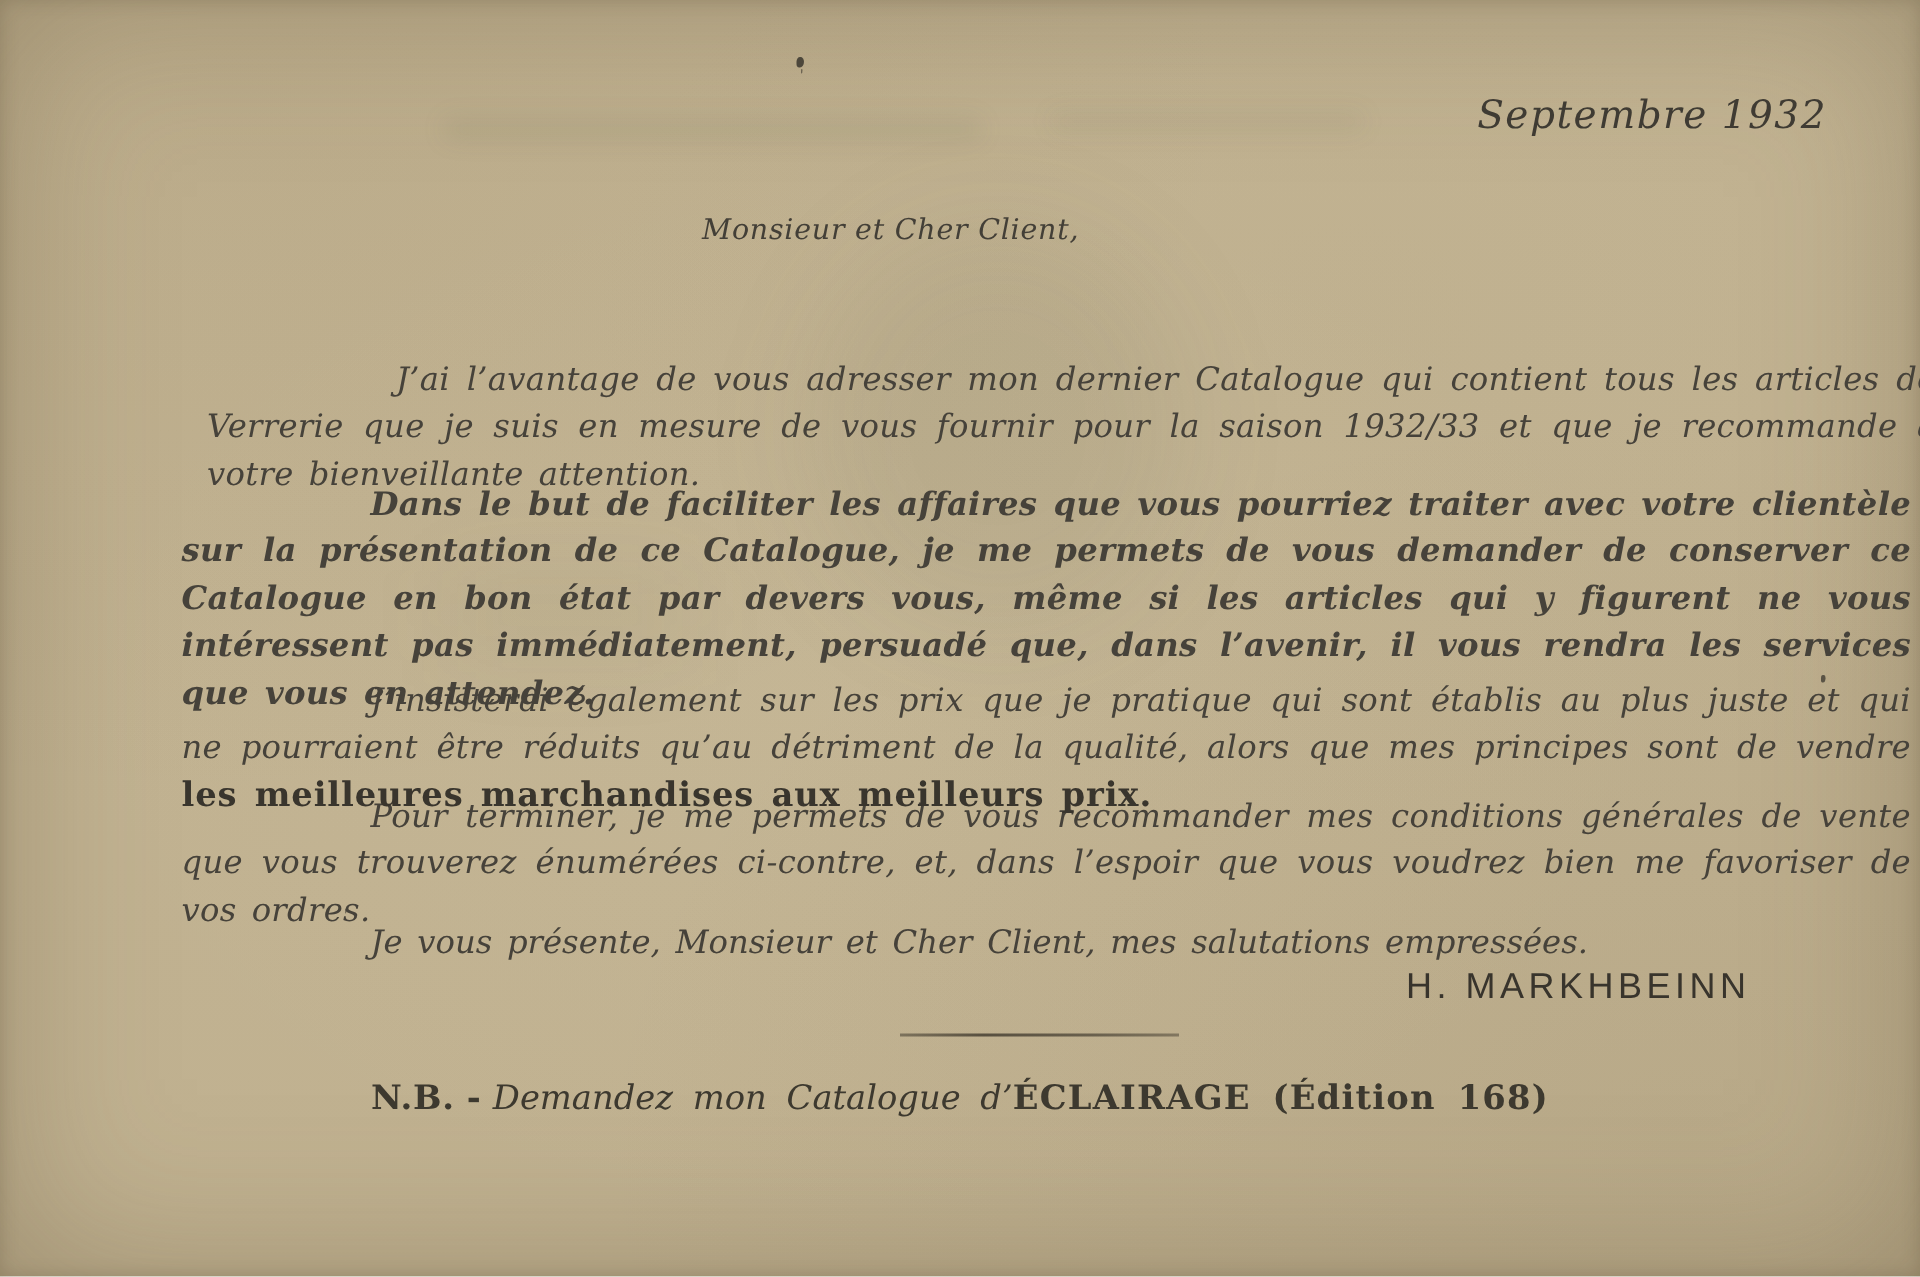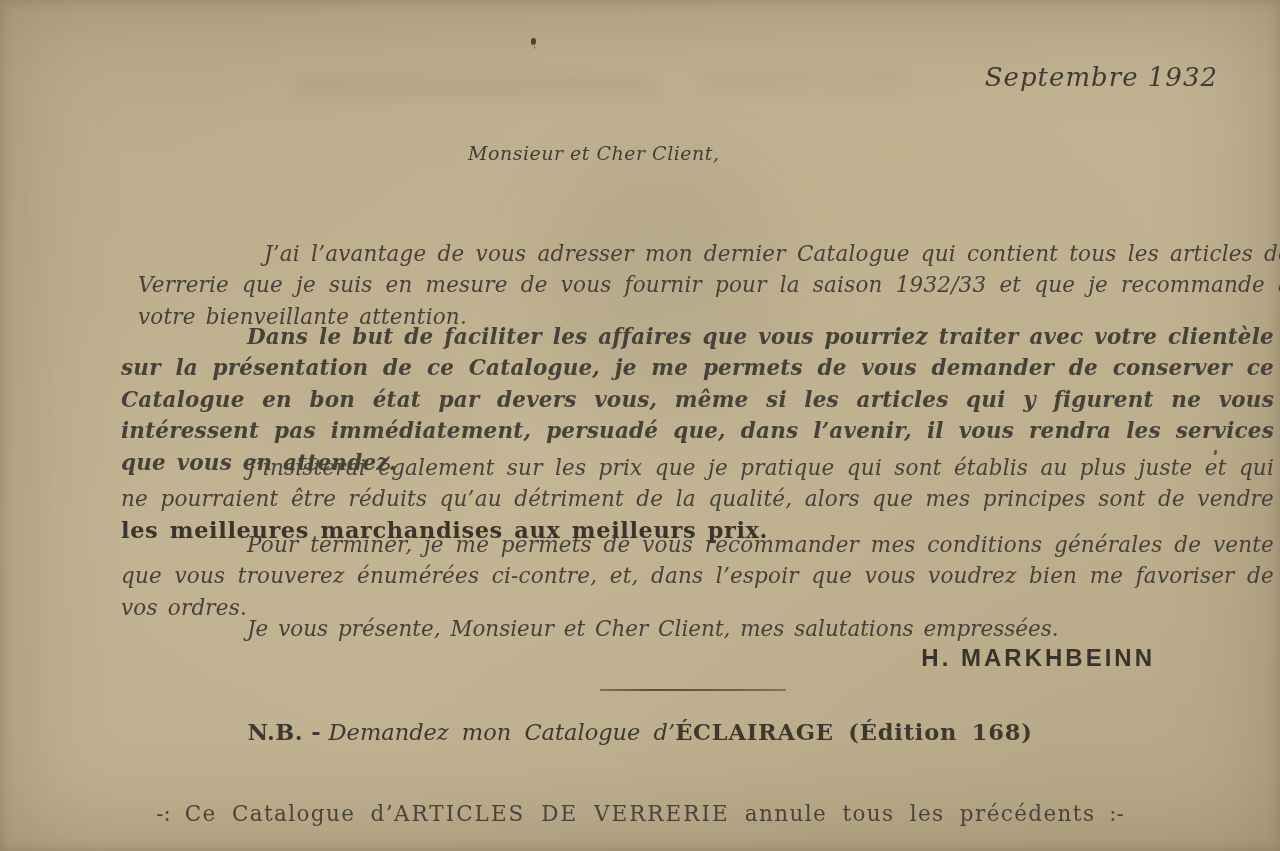--- a/index.html
+++ b/index.html
@@ -45,23 +45,23 @@
   .p1{top:216px;margin-left:17px;}
   .p2{top:299px;font-weight:bold;}
   .p3{top:430px;}
   .p4{top:507px;}
   .bold-run{font-style:normal;font-weight:bold;font-size:22.5px;letter-spacing:0.6px;color:#39352d;}
   .closing{
     position:absolute;left:247px;top:584px;
     font-style:italic;font-size:21.5px;color:#46423a;word-spacing:3px;margin-top:32px;
   }
   .signature{
-    position:absolute;top:644px;right:125px;
+    position:absolute;top:644px;right:113px;
     font-family:"Liberation Sans","DejaVu Sans",sans-serif;
-    font-weight:bold;font-size:24px;letter-spacing:3px;color:#38342c;
+    font-weight:normal;font-size:24px;letter-spacing:3px;color:#38342c;
   }
   .divider{
     position:absolute;left:600px;top:689px;width:186px;height:2px;
     background:linear-gradient(90deg, rgba(70,63,50,0.55), rgba(70,63,50,0.85) 30%, rgba(70,63,50,0.7) 70%, rgba(70,63,50,0.5));
   }
   .nb-line{
     position:absolute;left:0;top:719px;width:1280px;text-align:center;
     font-size:22.5px;color:#3d392f;
   }
   .nb-label{font-weight:bold;font-style:normal;letter-spacing:0.5px;}
@@ -101,17 +101,14 @@
   <div class="closing">Je vous présente, Monsieur et Cher Client, mes salutations empressées.</div>
 
   <div class="signature">H.  MARKHBEINN</div>
 
   <div class="divider"></div>
 
   <div class="nb-line">
     <span class="nb-label">N.B.</span><span class="nb-sep">-</span><span class="nb-italic">Demandez mon Catalogue d’</span><span class="nb-bold">ÉCLAIRAGE (Édition 168)</span>
   </div>
 
-  <div class="footer-line">
-    <span class="footer-mark">-:</span><span>Ce Catalogue d’</span><span class="footer-caps">ARTICLES DE VERRERIE</span> <span>annule tous les précédents</span><span class="footer-mark">:-</span>
-  </div>
 
 </div>
 
 </body></html>

